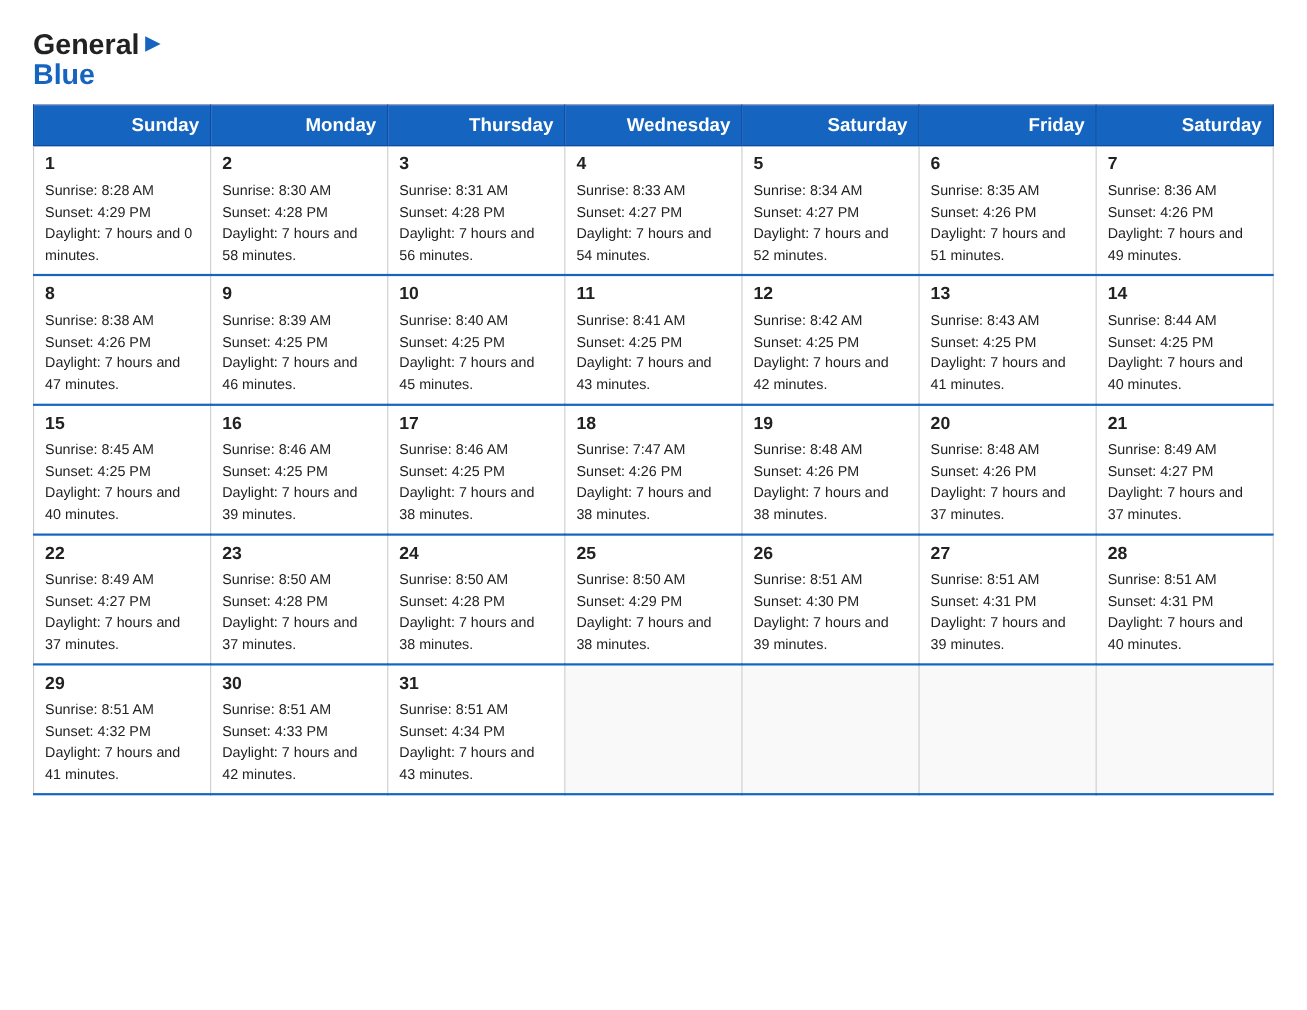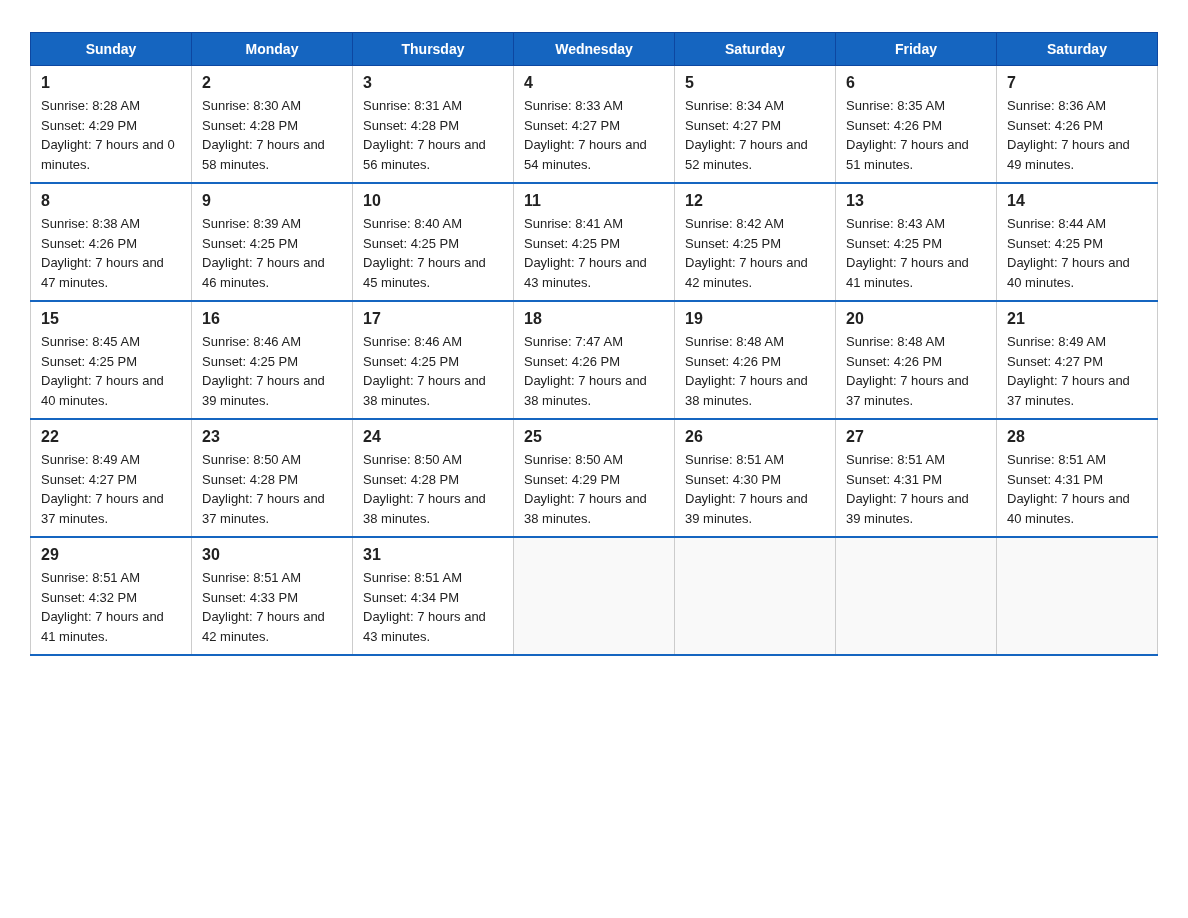--- a/index.html
+++ b/index.html
@@ -37,24 +37,24 @@
       margin-top: 4px;
     }
     .calendar {
       width: 100%;
       border-collapse: collapse;
       margin-top: 12px;
     }
     .calendar thead tr th {
       background: #1565c0;
       color: #fff;
-      font-size: 14px;
+      font-size: 17px;
       font-weight: bold;
       padding: 8px 10px;
-      text-align: center;
+      text-align: right;
       border: 1px solid #0d47a1;
     }
     .calendar tbody tr td {
       border: 1px solid #ccc;
       vertical-align: top;
       padding: 8px 10px;
       min-width: 145px;
       min-height: 90px;
       font-size: 13px;
       color: #222;
@@ -101,20 +101,32 @@
       font-size: 26px;
       font-weight: bold;
       margin-top: -4px;
       padding-left: 0;
     }
   </style>
 </head>
 <body>
 
 <div class="header">
+  <div class="logo">
+    <div class="logo-wrapper">
+      <span class="logo-main">
+        General<span class="logo-arrow">
+          <svg width="18" height="18" viewBox="0 0 18 18">
+            <polygon points="2,2 16,9 2,16" fill="#1565c0"></polygon>
+          </svg>
+        </span>
+      </span>
+    </div>
+    <div class="logo-row2">Blue</div>
+  </div>
   <div class="title-block">
   </div>
 </div>
 
 <table class="calendar">
   <thead>
     <tr>
     <th>Sunday</th>
         <th>Monday</th>
         <th>Thursday</th>

